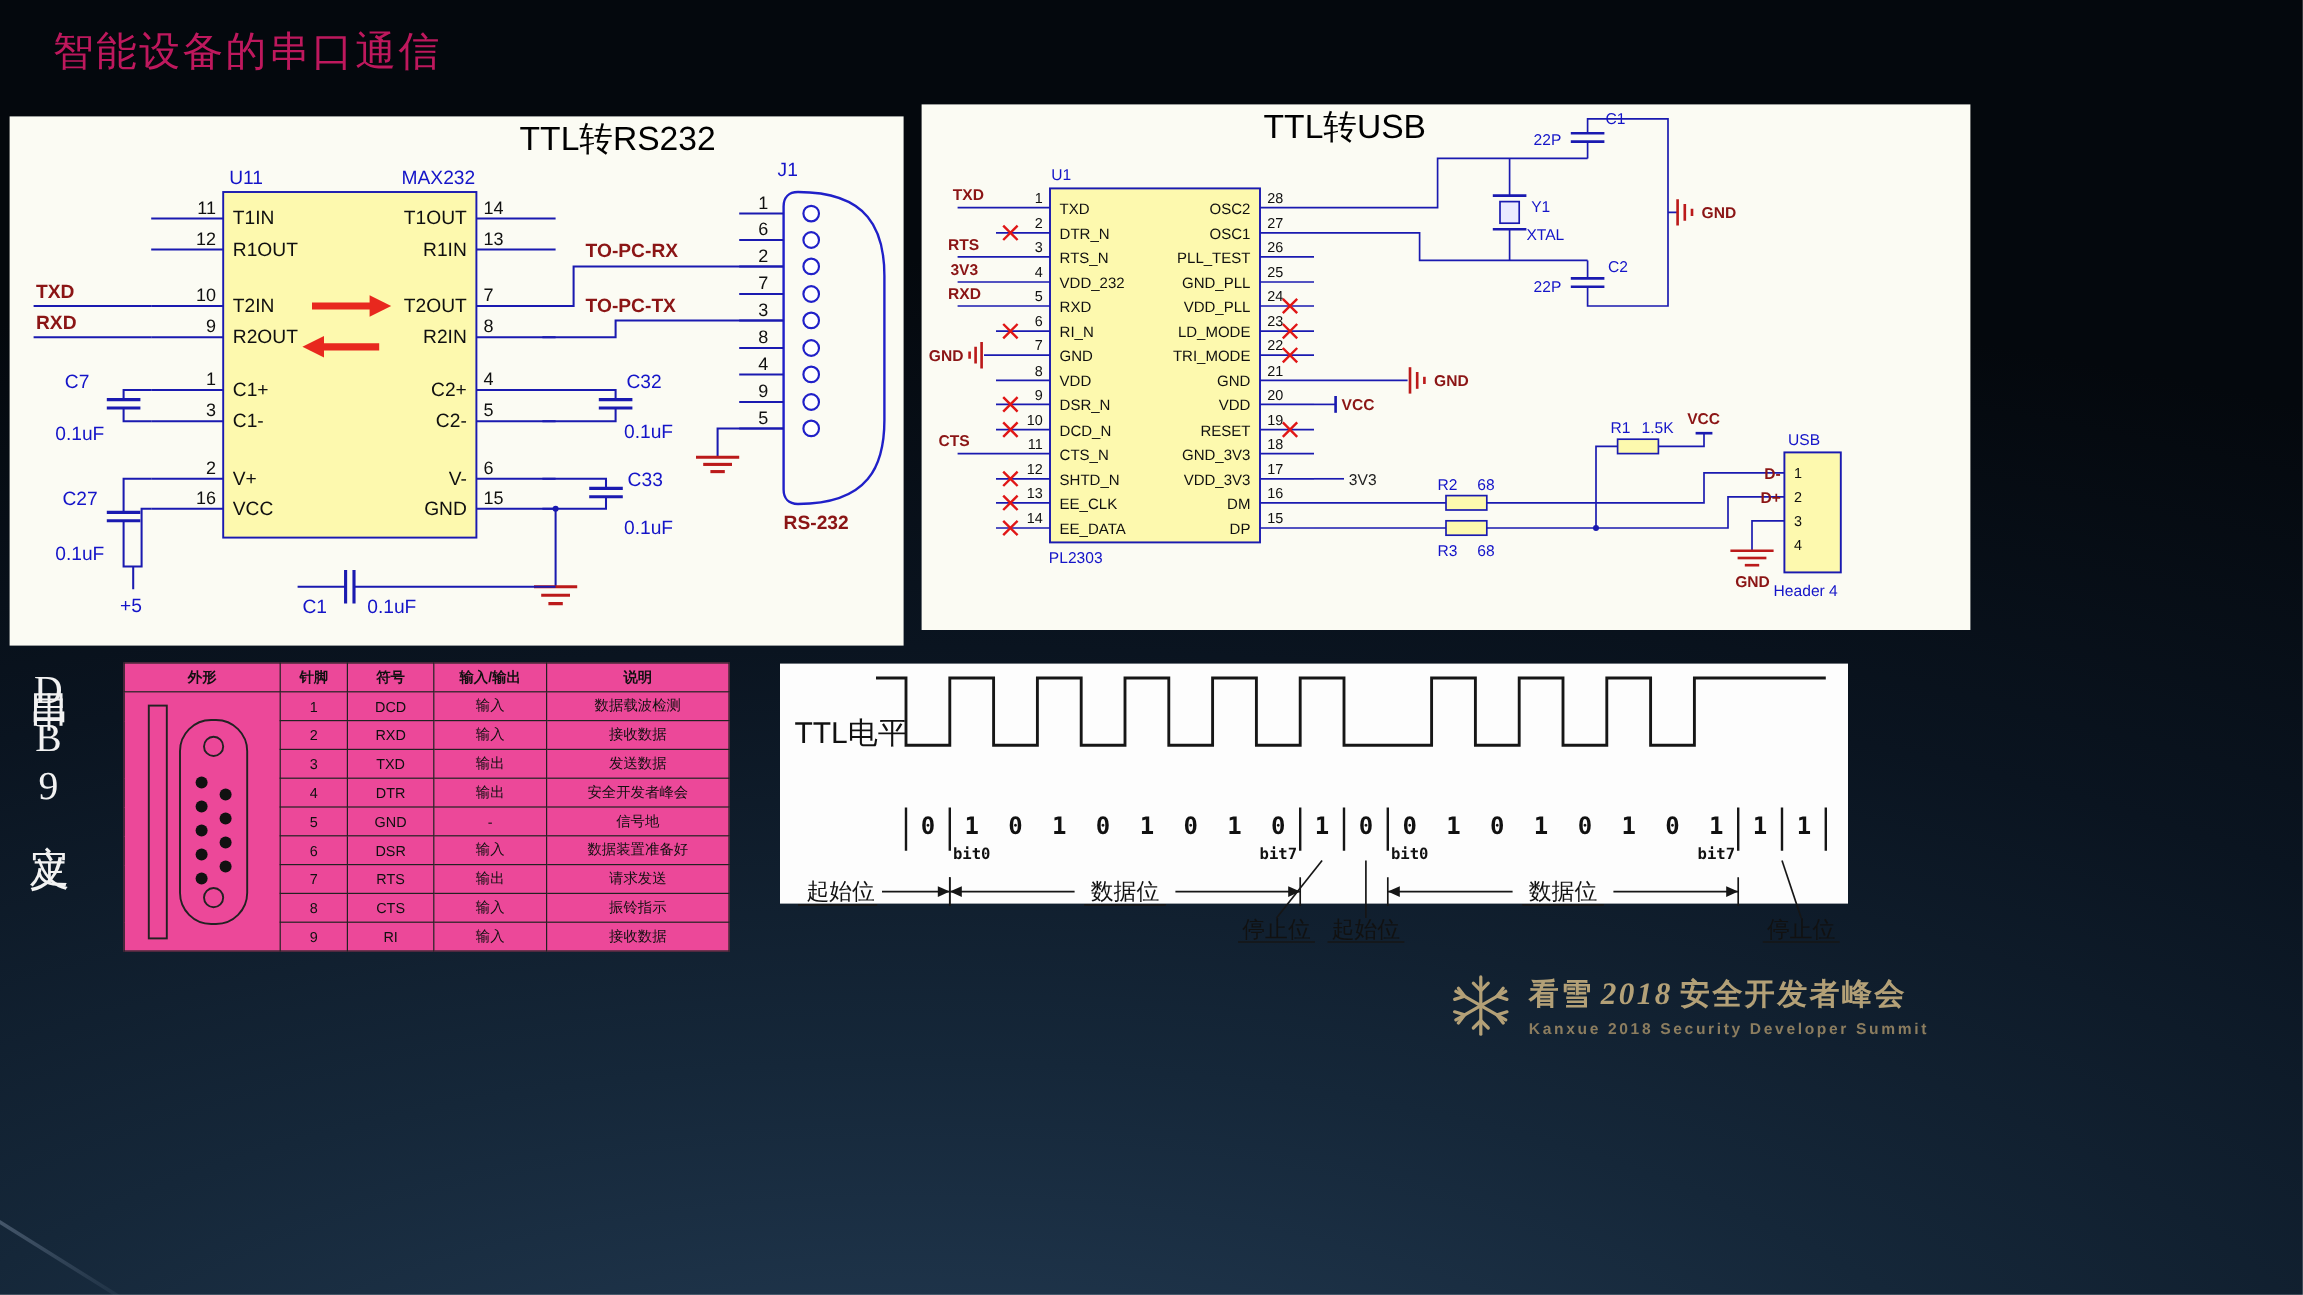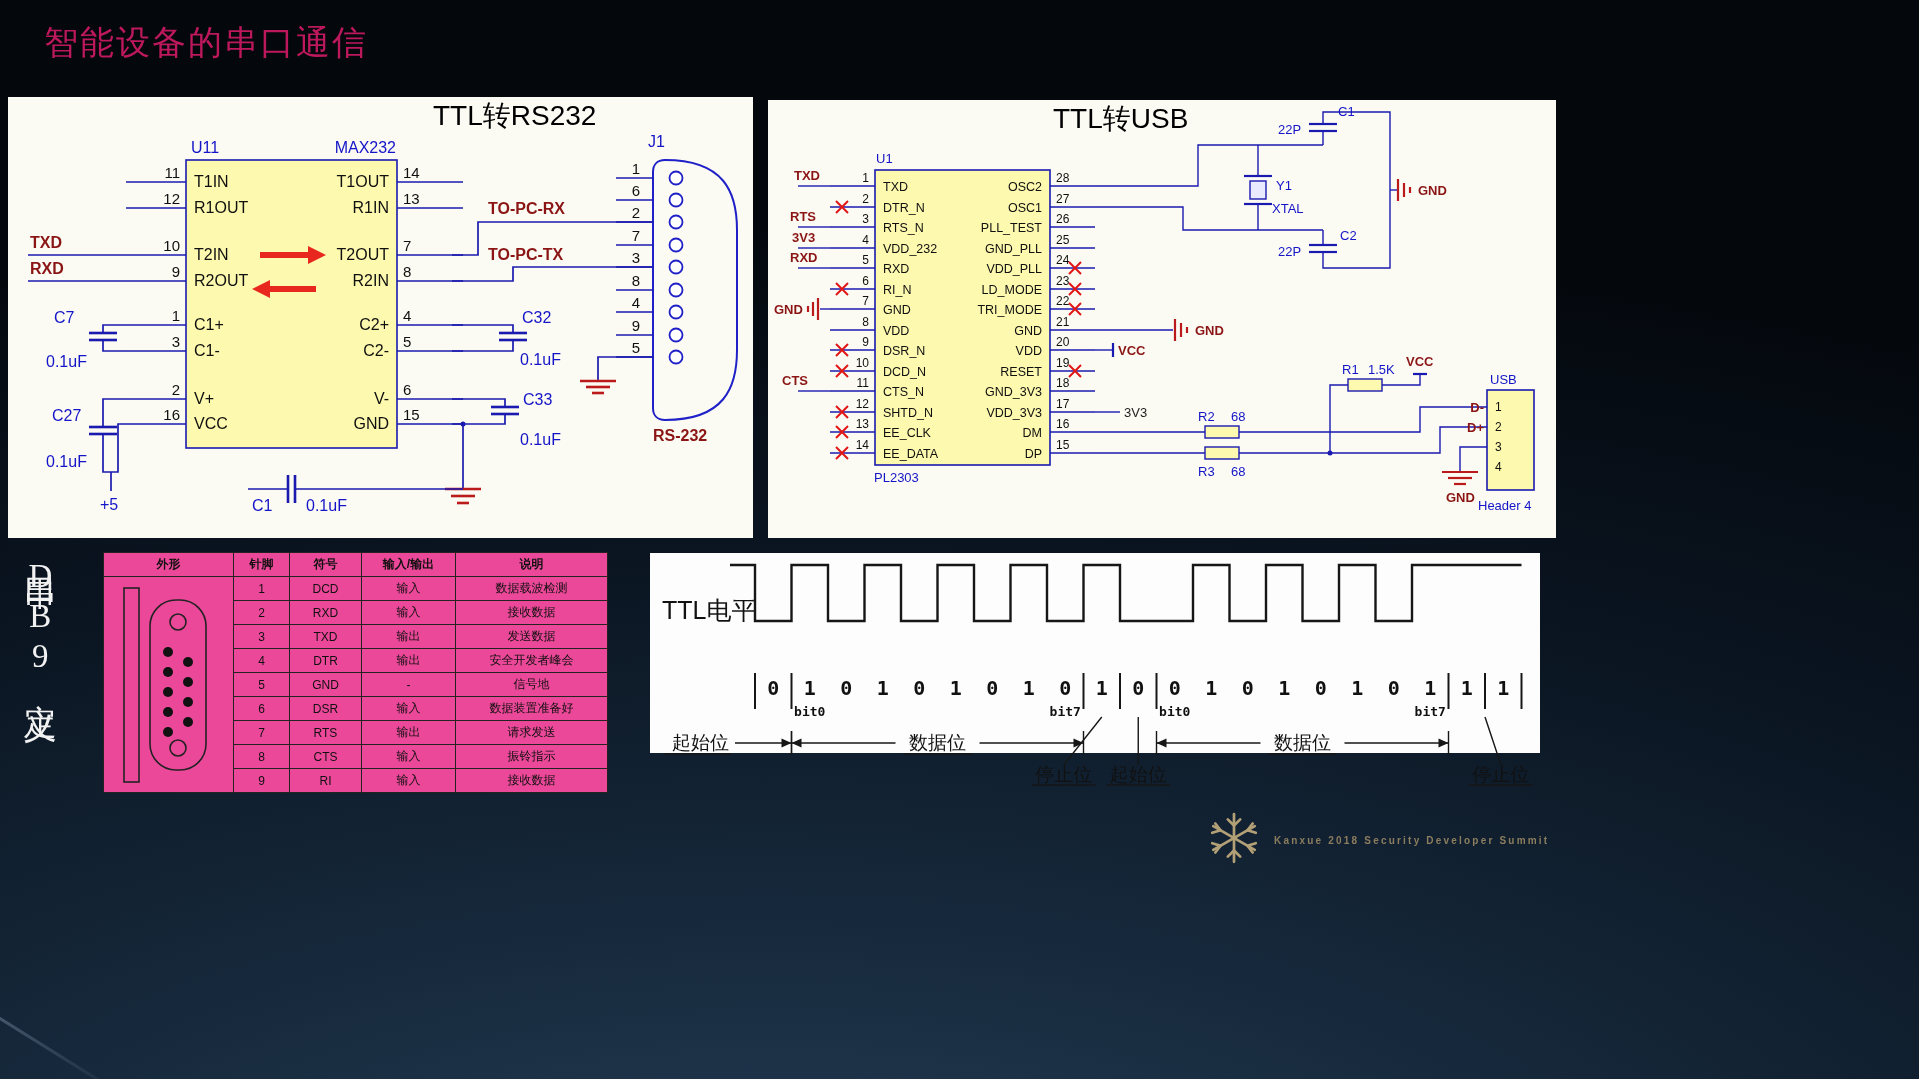--- a/index.html
+++ b/index.html
@@ -17,21 +17,21 @@
     position:absolute;left:44px;top:20px;font-size:34px;font-weight:500;color:#be185d;
     font-family:"Liberation Serif","DejaVu Serif",serif;letter-spacing:2px;
   }
   .side-label{
     position:absolute;left:22px;top:550px;writing-mode:vertical-rl;text-orientation:upright;
     font-size:33px;color:#f2f2f2;letter-spacing:4px;line-height:1.1;
     font-family:"Liberation Serif","DejaVu Serif",serif;
   }
   .panel{position:absolute;background:var(--panel-bg)}
   #rs232-panel{left:8px;top:97px;width:745px;height:441px}
-  #usb-panel{left:768px;top:100px;width:788px;height:438px}
+  #usb-panel{left:768px;top:87px;width:874px;height:438px}
   #table-panel{left:103px;top:552px;width:505px;height:241px;background:#fff}
   #wave-panel{left:650px;top:553px;width:890px;height:200px;background:#fdfdfd}
   .circuit-heading{position:absolute;top:0;font-size:28px;font-weight:500;color:#000}
   
   .wire{stroke:var(--wire);stroke-width:1.7;fill:none}
   .wire-s{stroke:var(--wire);stroke-width:1.4;fill:none}
   .wire2{stroke:var(--wire);stroke-width:2.6;fill:none}
   .wire2-s{stroke:var(--wire);stroke-width:2.2;fill:none}
   .chip{fill:var(--chip-fill);stroke:var(--wire);stroke-width:1.6}
   .res{fill:var(--chip-fill);stroke:var(--wire);stroke-width:1.4}
@@ -61,21 +61,21 @@
   .wave-label{font-size:25px;fill:#111}
   .wave-digit{font-family:"DejaVu Sans Mono","Liberation Mono",monospace;font-weight:700;font-size:20px;fill:#111}
   .bit-marker{font-family:"DejaVu Sans Mono","Liberation Mono",monospace;font-weight:700;font-size:13px;fill:#111}
   .grp{font-size:19px;fill:#111}
   .thin{stroke:#161616;stroke-width:1.4;fill:none}
   
   .footer{position:absolute;left:1206px;top:810px;display:flex;gap:12px;align-items:center}
   .flake{width:56px;height:56px}
   .brand-cn{font-size:25px;font-weight:700;color:var(--gold);letter-spacing:2px;white-space:nowrap}
   .brand-cn .brand-year{font-family:"Liberation Serif","DejaVu Serif",serif;font-style:italic;font-size:26px;margin:0 6px}
-  .brand-en{font-size:10px;font-weight:700;letter-spacing:2.2px;color:#8c7d5f;margin-top:5px;white-space:nowrap}
+  .brand-en{font-size:13px;font-weight:700;letter-spacing:2.2px;color:#8c7d5f;margin-top:5px;white-space:nowrap}
   .streak{position:absolute;left:-8px;top:1012px;width:150px;height:3px;
     background:linear-gradient(90deg,rgba(205,222,248,.28),rgba(205,222,248,0));
     transform:rotate(32deg);transform-origin:left center}
 </style>
 </head>
 <body>
 
 <h1 class="page-title">智能设备的串口通信</h1>
 <div class="side-label">串口DB9定义</div>
 <div class="streak"></div>
@@ -658,15 +658,18 @@
       <line x1="7" y1="38.5" x2="47" y2="15.5"></line>
       <path d="M21 9 L27 15 L33 9"></path>
       <path d="M21 45 L27 39 L33 45"></path>
       <path d="M6 22 L14 19.5 L9 13"></path>
       <path d="M48 22 L40 19.5 L45 13"></path>
       <path d="M6 32 L14 34.5 L9 41"></path>
       <path d="M48 32 L40 34.5 L45 41"></path>
     </g>
   </svg>
   <div class="brand-text">
+    <div class="brand-cn">
+      <span>看雪</span><span class="brand-year">2018</span><span>安全开发者峰会</span>
+    </div>
     <div class="brand-en">Kanxue 2018 Security Developer Summit</div>
   </div>
 </div>
 
 </body></html>

